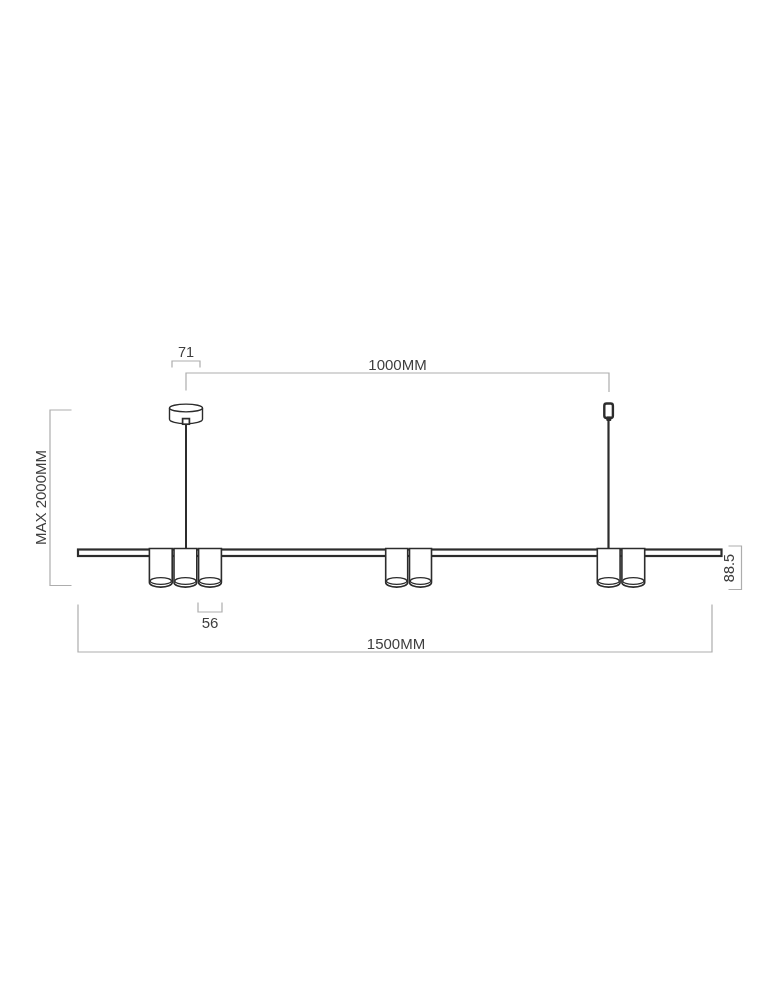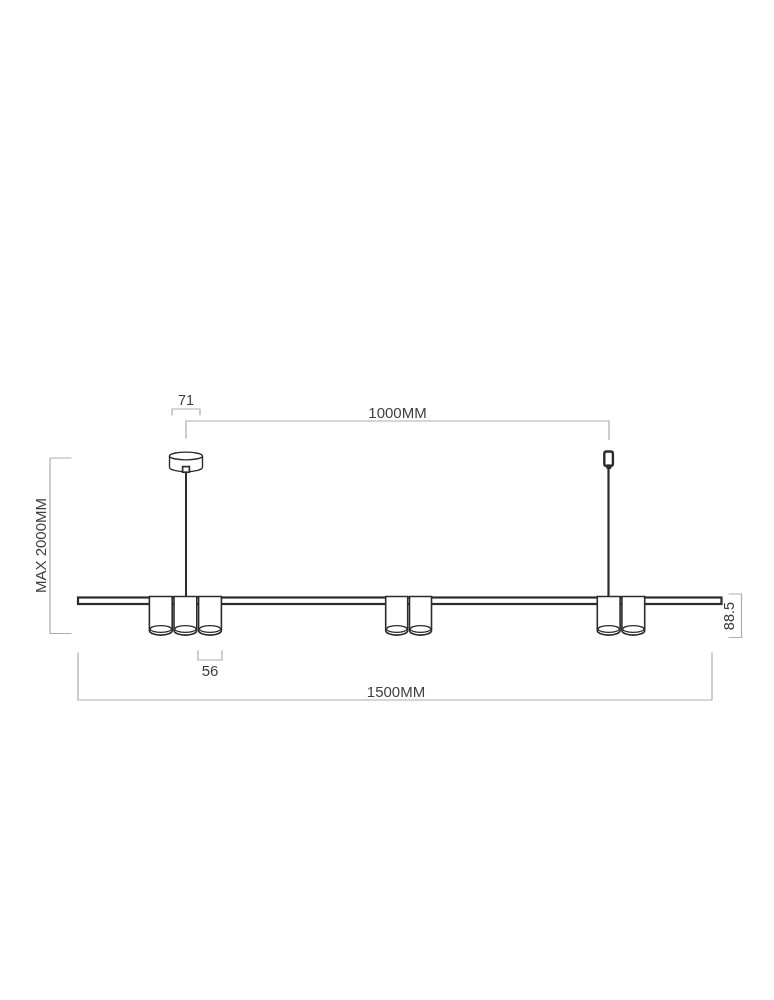--- a/index.html
+++ b/index.html
@@ -9,21 +9,20 @@
     width: 774px;
     height: 1000px;
     overflow: hidden;
     font-family: "Liberation Sans", sans-serif;
   }
   .stage {
     position: relative;
     width: 774px;
     height: 716px;
     background: var(--background, #ffffff);
-    margin-top: 48px;
   }
   svg { display: block; }
 
   
   .dim {
     stroke: var(--dimension-line, #adadad);
     stroke-width: 1.2;
     fill: none;
   }
   

